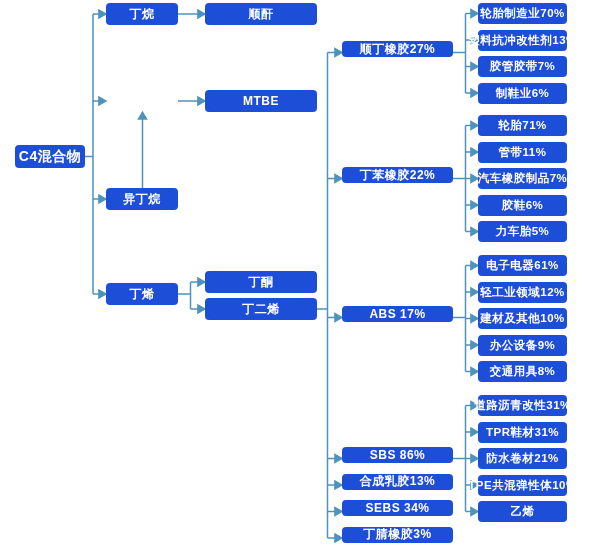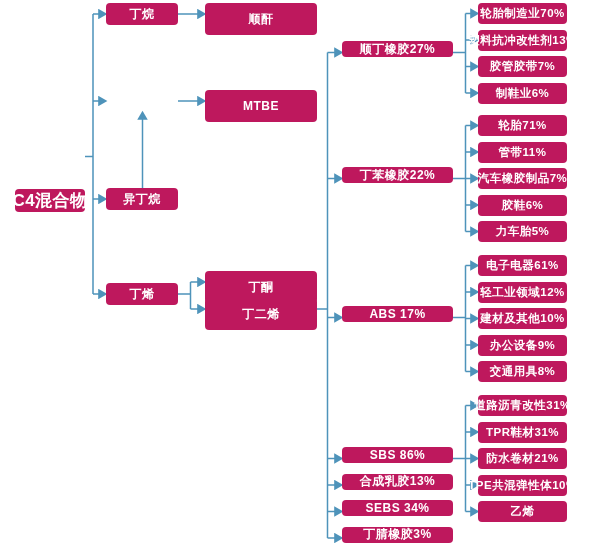--- a/index.html
+++ b/index.html
@@ -3,29 +3,29 @@
 <meta charset="utf-8">
 <style>
   html,body { margin:0; padding:0; background:#ffffff; }
   .canvas {
     position:relative; width:600px; height:550px; background:#ffffff;
     font-family:"Liberation Sans","DejaVu Sans",sans-serif; overflow:hidden;
   }
   .wires { position:absolute; left:0; top:0; }
   .node {
     position:absolute; box-sizing:border-box;
-    background:#be185d; color:#ffffff;
+    background:#1d4ed8; color:#ffffff;
     border-radius:4px;
     display:flex; align-items:center; justify-content:center;
     font-size:12px; font-weight:bold; white-space:nowrap;
     letter-spacing:0.5px;
   }
-  .root { left:15px;  width:70px;  height:23px; font-size:17px;margin-top:44px; }
+  .root { left:15px;  width:70px;  height:23px; font-size:14px; }
   .c2   { left:106px; width:72px;  height:22px; }
-  .c3   { left:205px; width:112px; height:32px;text-align:center; }
+  .c3   { left:205px; width:112px; height:22px;text-align:center; }
   .c4   { left:342px; width:111px; height:16px; }
   .c5   { left:478px; width:89px; height:21px; font-size:11.5px; }
 </style>
 </head>
 <body>
 
 <div class="canvas">
 
   <svg class="wires" width="600" height="550" viewBox="0 0 600 550">
     <defs>

